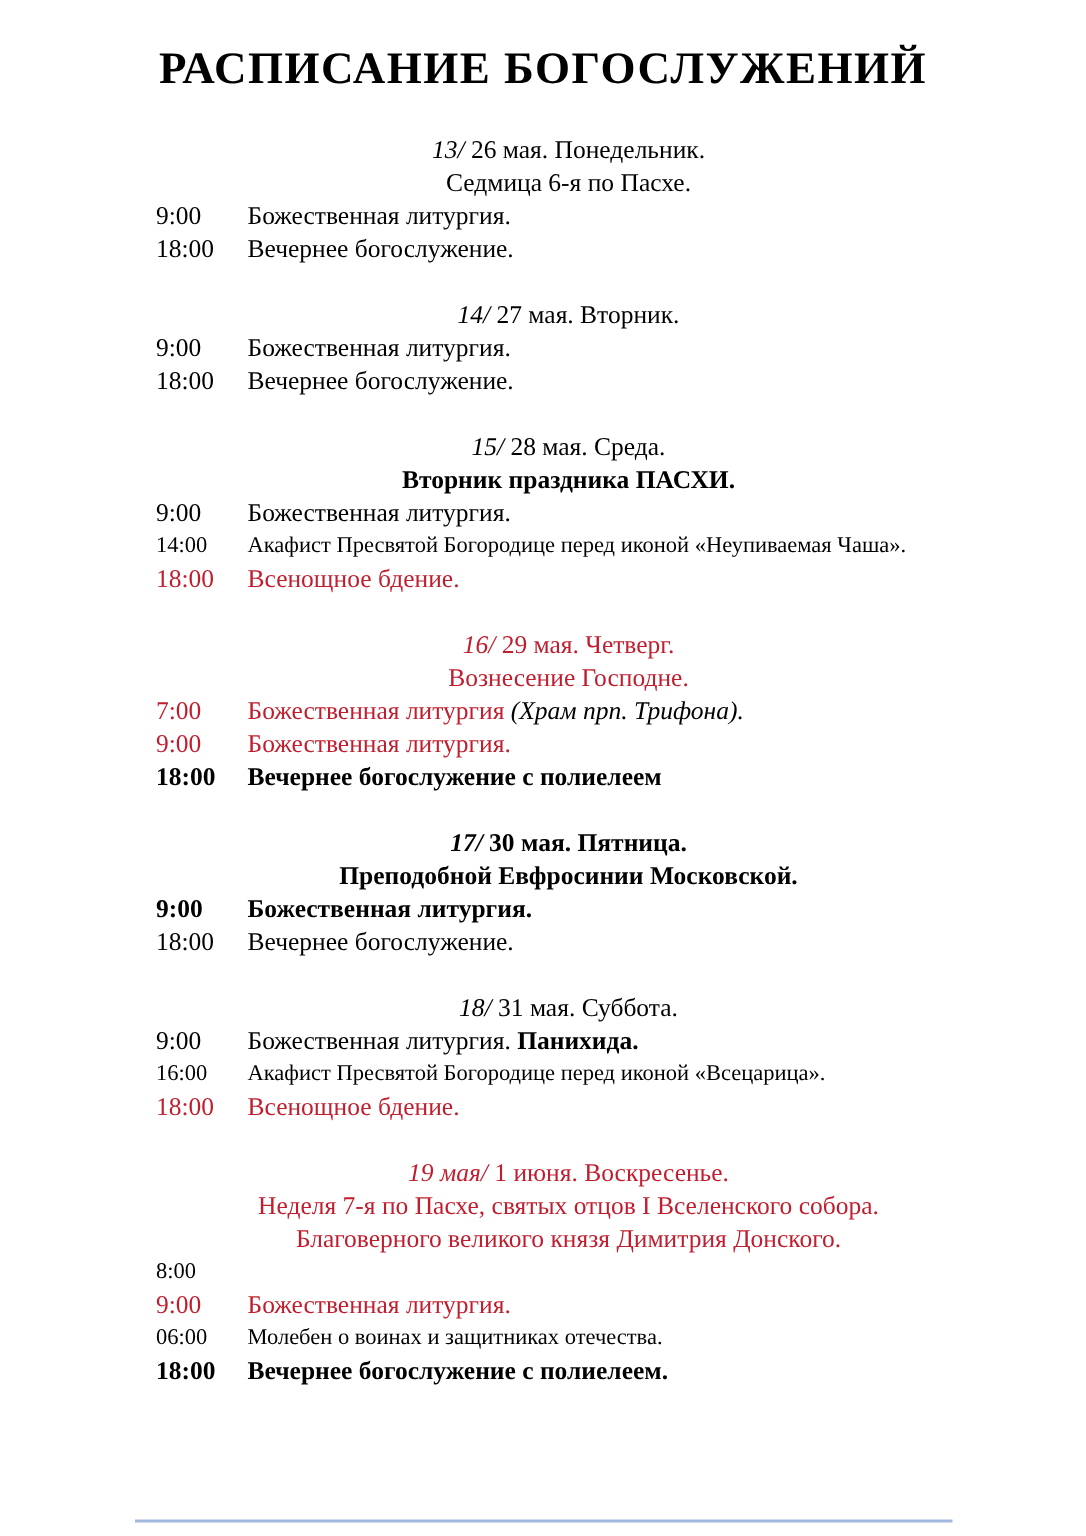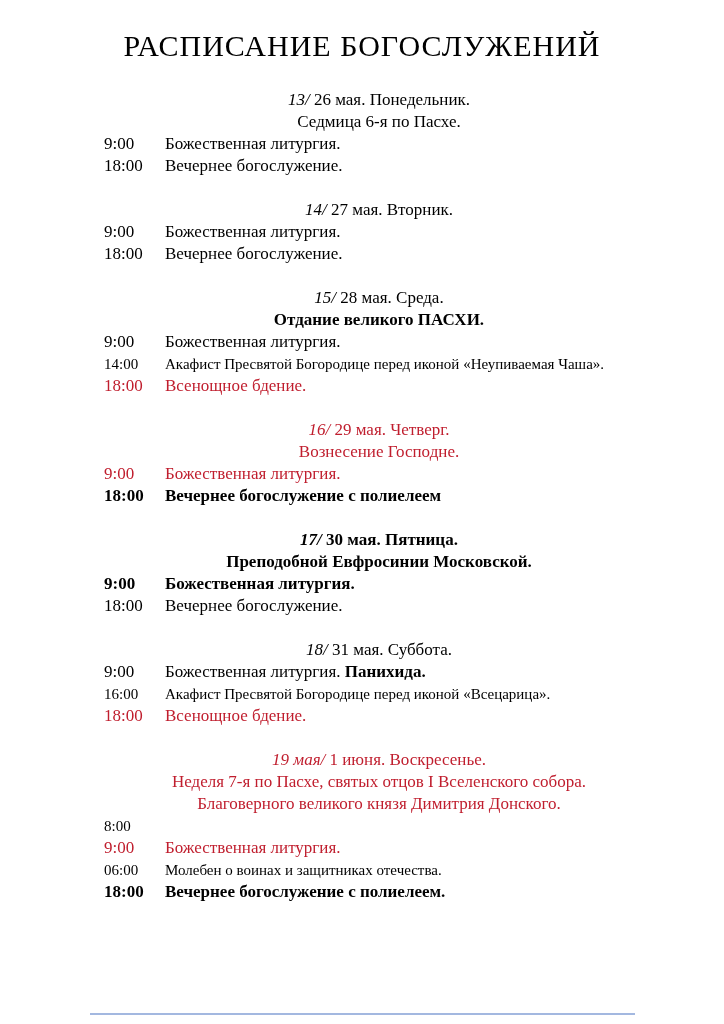--- a/index.html
+++ b/index.html
@@ -10,21 +10,21 @@
     overflow:hidden;
     font-family:"Liberation Serif", serif;
     color:#000000;
   }
   .title{
     margin:0;
     padding-top:28px;
     width:724px;
     text-align:center;
     font-size:30px;
-    font-weight:normal;
+    font-weight:bold;
     letter-spacing:1px;
     line-height:36px;
   }
   .content{
     margin-left:50px;
     margin-right:16px;
     margin-top:25px;
     font-size:17px;
     line-height:22px;
   }
@@ -68,37 +68,41 @@
           <div class="time">9:00</div>
           <div class="desc"><span>Божественная литургия.</span></div>
         </div>
         <div class="entry">
           <div class="time">18:00</div>
           <div class="desc"><span>Вечернее богослужение.</span></div>
         </div>
       </div>
       <div class="section">
         <div class="hline"><span class="i ">15/</span><span> 28 мая. Среда.</span></div>
-        <div class="hline"><span class="b ">Отдание великого ПАСХИ.</span></div>
+        <div class="hline"><span class="b ">Вторник праздника ПАСХИ.</span></div>
         <div class="entry">
           <div class="time">9:00</div>
           <div class="desc"><span>Божественная литургия.</span></div>
         </div>
         <div class="entry sm">
           <div class="time">14:00</div>
           <div class="desc"><span>Акафист Пресвятой Богородице перед иконой «Неупиваемая Чаша».</span></div>
         </div>
         <div class="entry">
           <div class="time r">18:00</div>
           <div class="desc"><span class="r">Всенощное бдение.</span></div>
         </div>
       </div>
       <div class="section">
         <div class="hline"><span class="i r">16/</span><span class="r"> 29 мая. Четверг.</span></div>
         <div class="hline"><span class="r">Вознесение Господне.</span></div>
+        <div class="entry">
+          <div class="time r">7:00</div>
+          <div class="desc"><span class="r">Божественная литургия </span><span class="i ">(Храм прп. Трифона).</span></div>
+        </div>
         <div class="entry">
           <div class="time r">9:00</div>
           <div class="desc"><span class="r">Божественная литургия.</span></div>
         </div>
         <div class="entry">
           <div class="time b">18:00</div>
           <div class="desc"><span class="b ">Вечернее богослужение с полиелеем</span></div>
         </div>
       </div>
       <div class="section">

